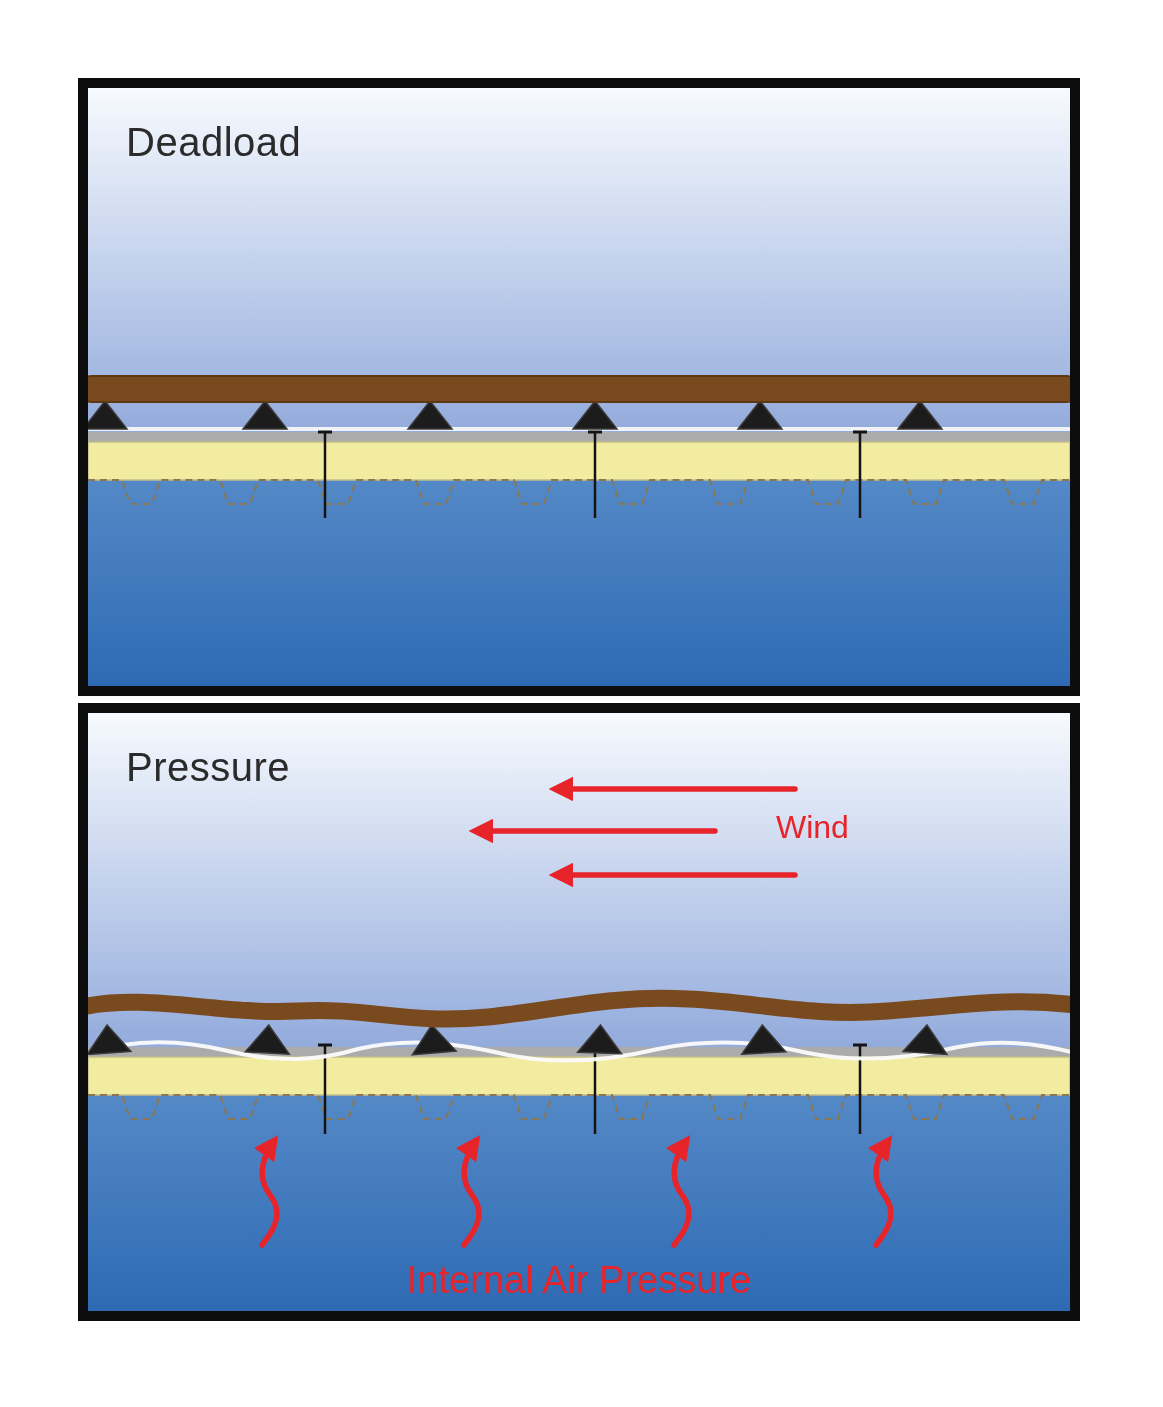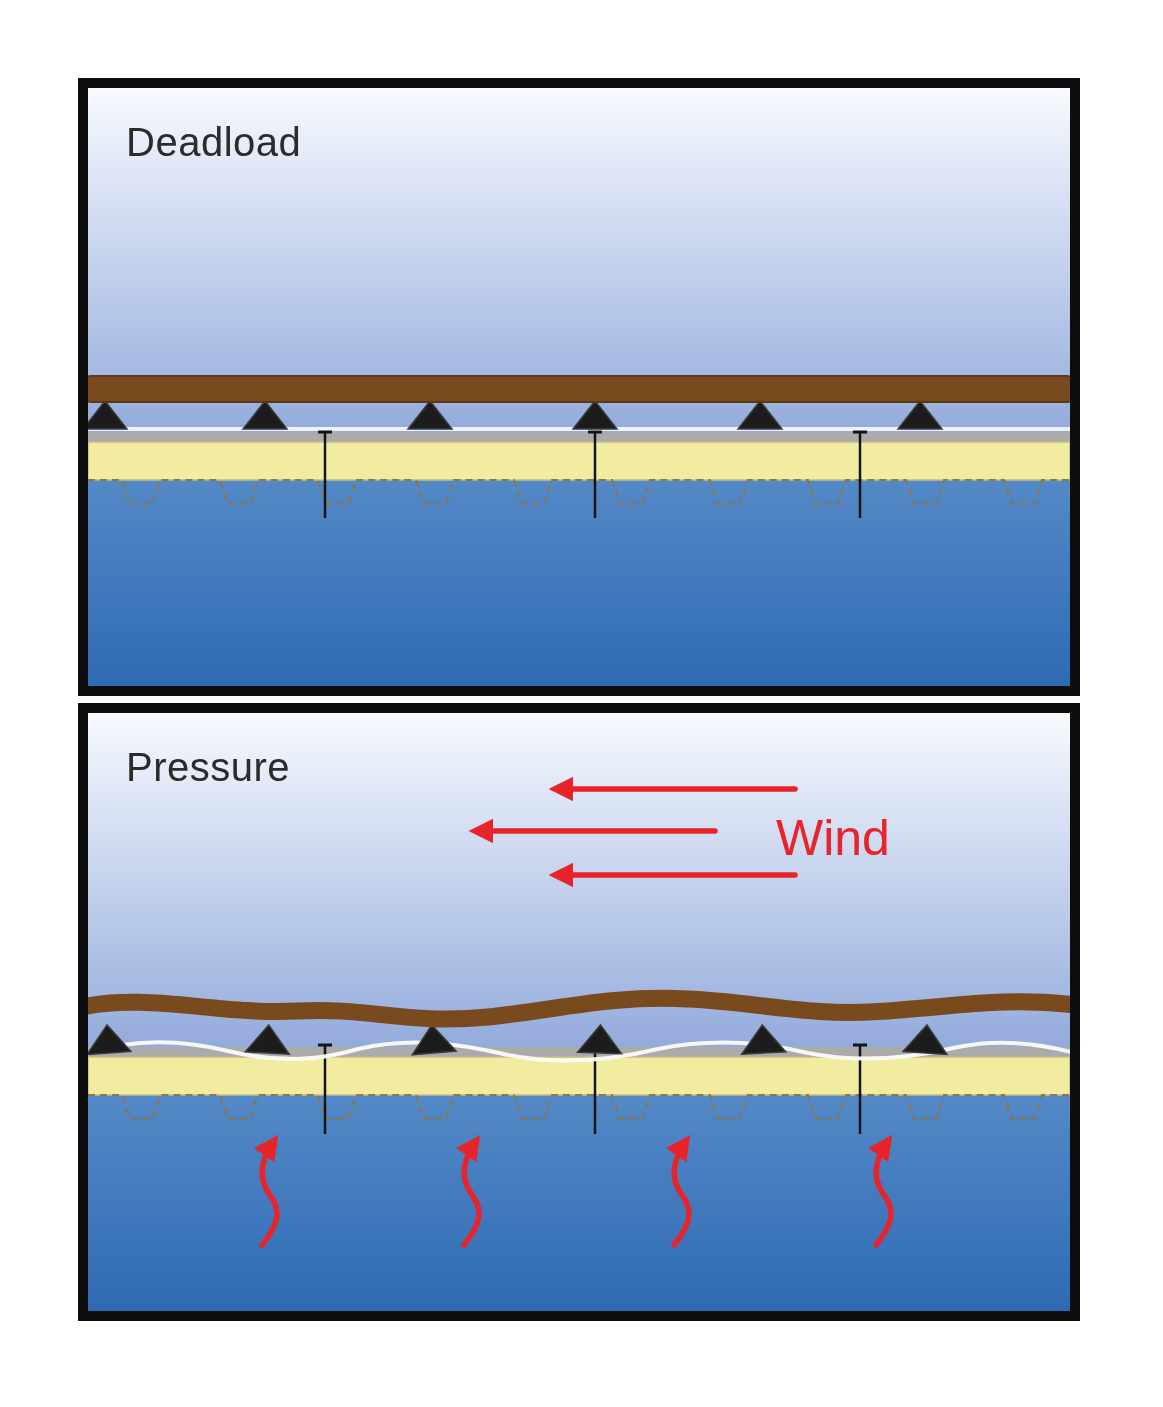--- a/index.html
+++ b/index.html
@@ -36,21 +36,21 @@
     top: 32px;
     font-size: 40px;
     line-height: 1.1;
     color: var(--title-text, #2b2b2b);
     letter-spacing: 0.5px;
   }
   .wind-label {
     position: absolute;
     left: 688px;
     top: 96px;
-    font-size: 50px;
+    font-size: 32px;
     color: var(--annotation-red, #e8242b);
     font-weight: 500;
   }
   .iap-label {
     position: absolute;
     left: 50%;
     transform: translateX(-50%);
     top: 546px;
     font-size: 38px;
     white-space: nowrap;
@@ -167,15 +167,16 @@
       <g fill="none" style="stroke:var(--annotation-red, #e8242b)" stroke-width="5.5" stroke-linecap="round">
         <path d="M 174 532 C 190 512, 194 498, 182 482 C 170 466, 172 448, 186 428" marker-end="url(#llArrow)"></path>
         <path d="M 376 532 C 392 512, 396 498, 384 482 C 372 466, 374 448, 388 428" marker-end="url(#llArrow)"></path>
         <path d="M 586 532 C 602 512, 606 498, 594 482 C 582 466, 584 448, 598 428" marker-end="url(#llArrow)"></path>
         <path d="M 788 532 C 804 512, 808 498, 796 482 C 784 466, 786 448, 800 428" marker-end="url(#llArrow)"></path>
       </g>
     </svg>
 
     <div class="panel-title">Pressure</div>
     <div class="wind-label">Wind</div>
+    <div class="iap-label">Internal Air Pressure</div>
   </div>
 
 </div>
 
 </body></html>

